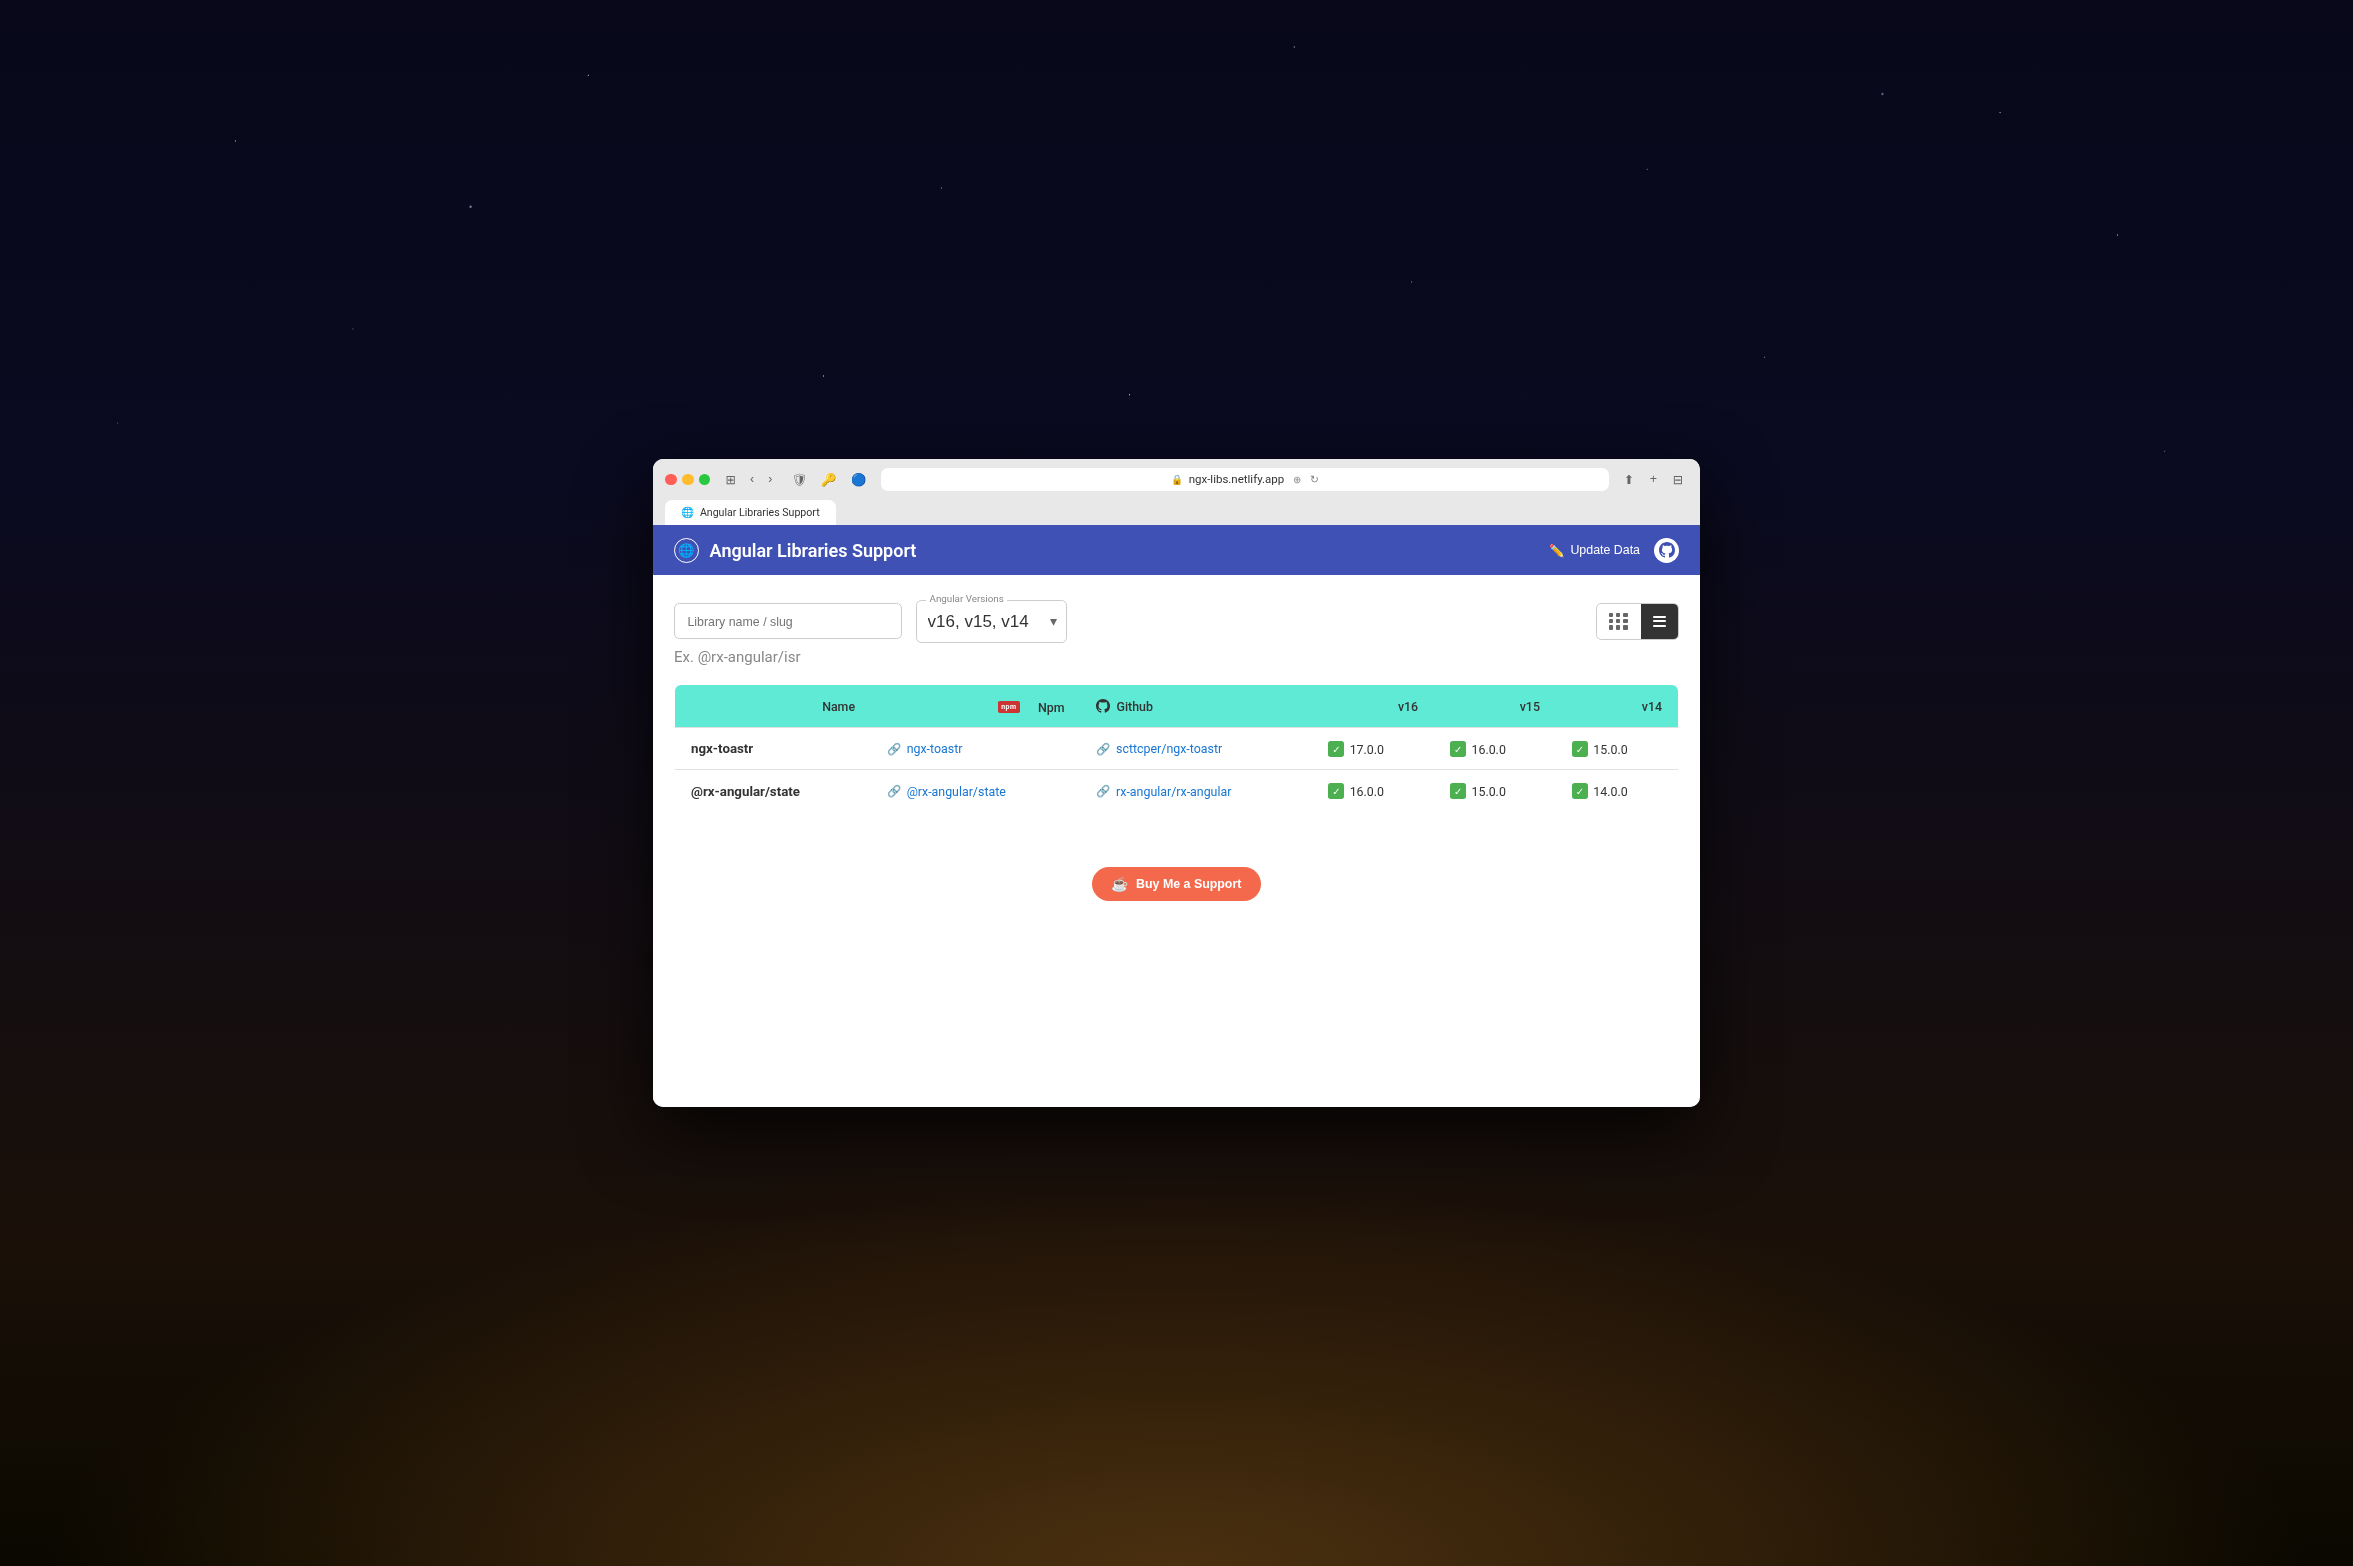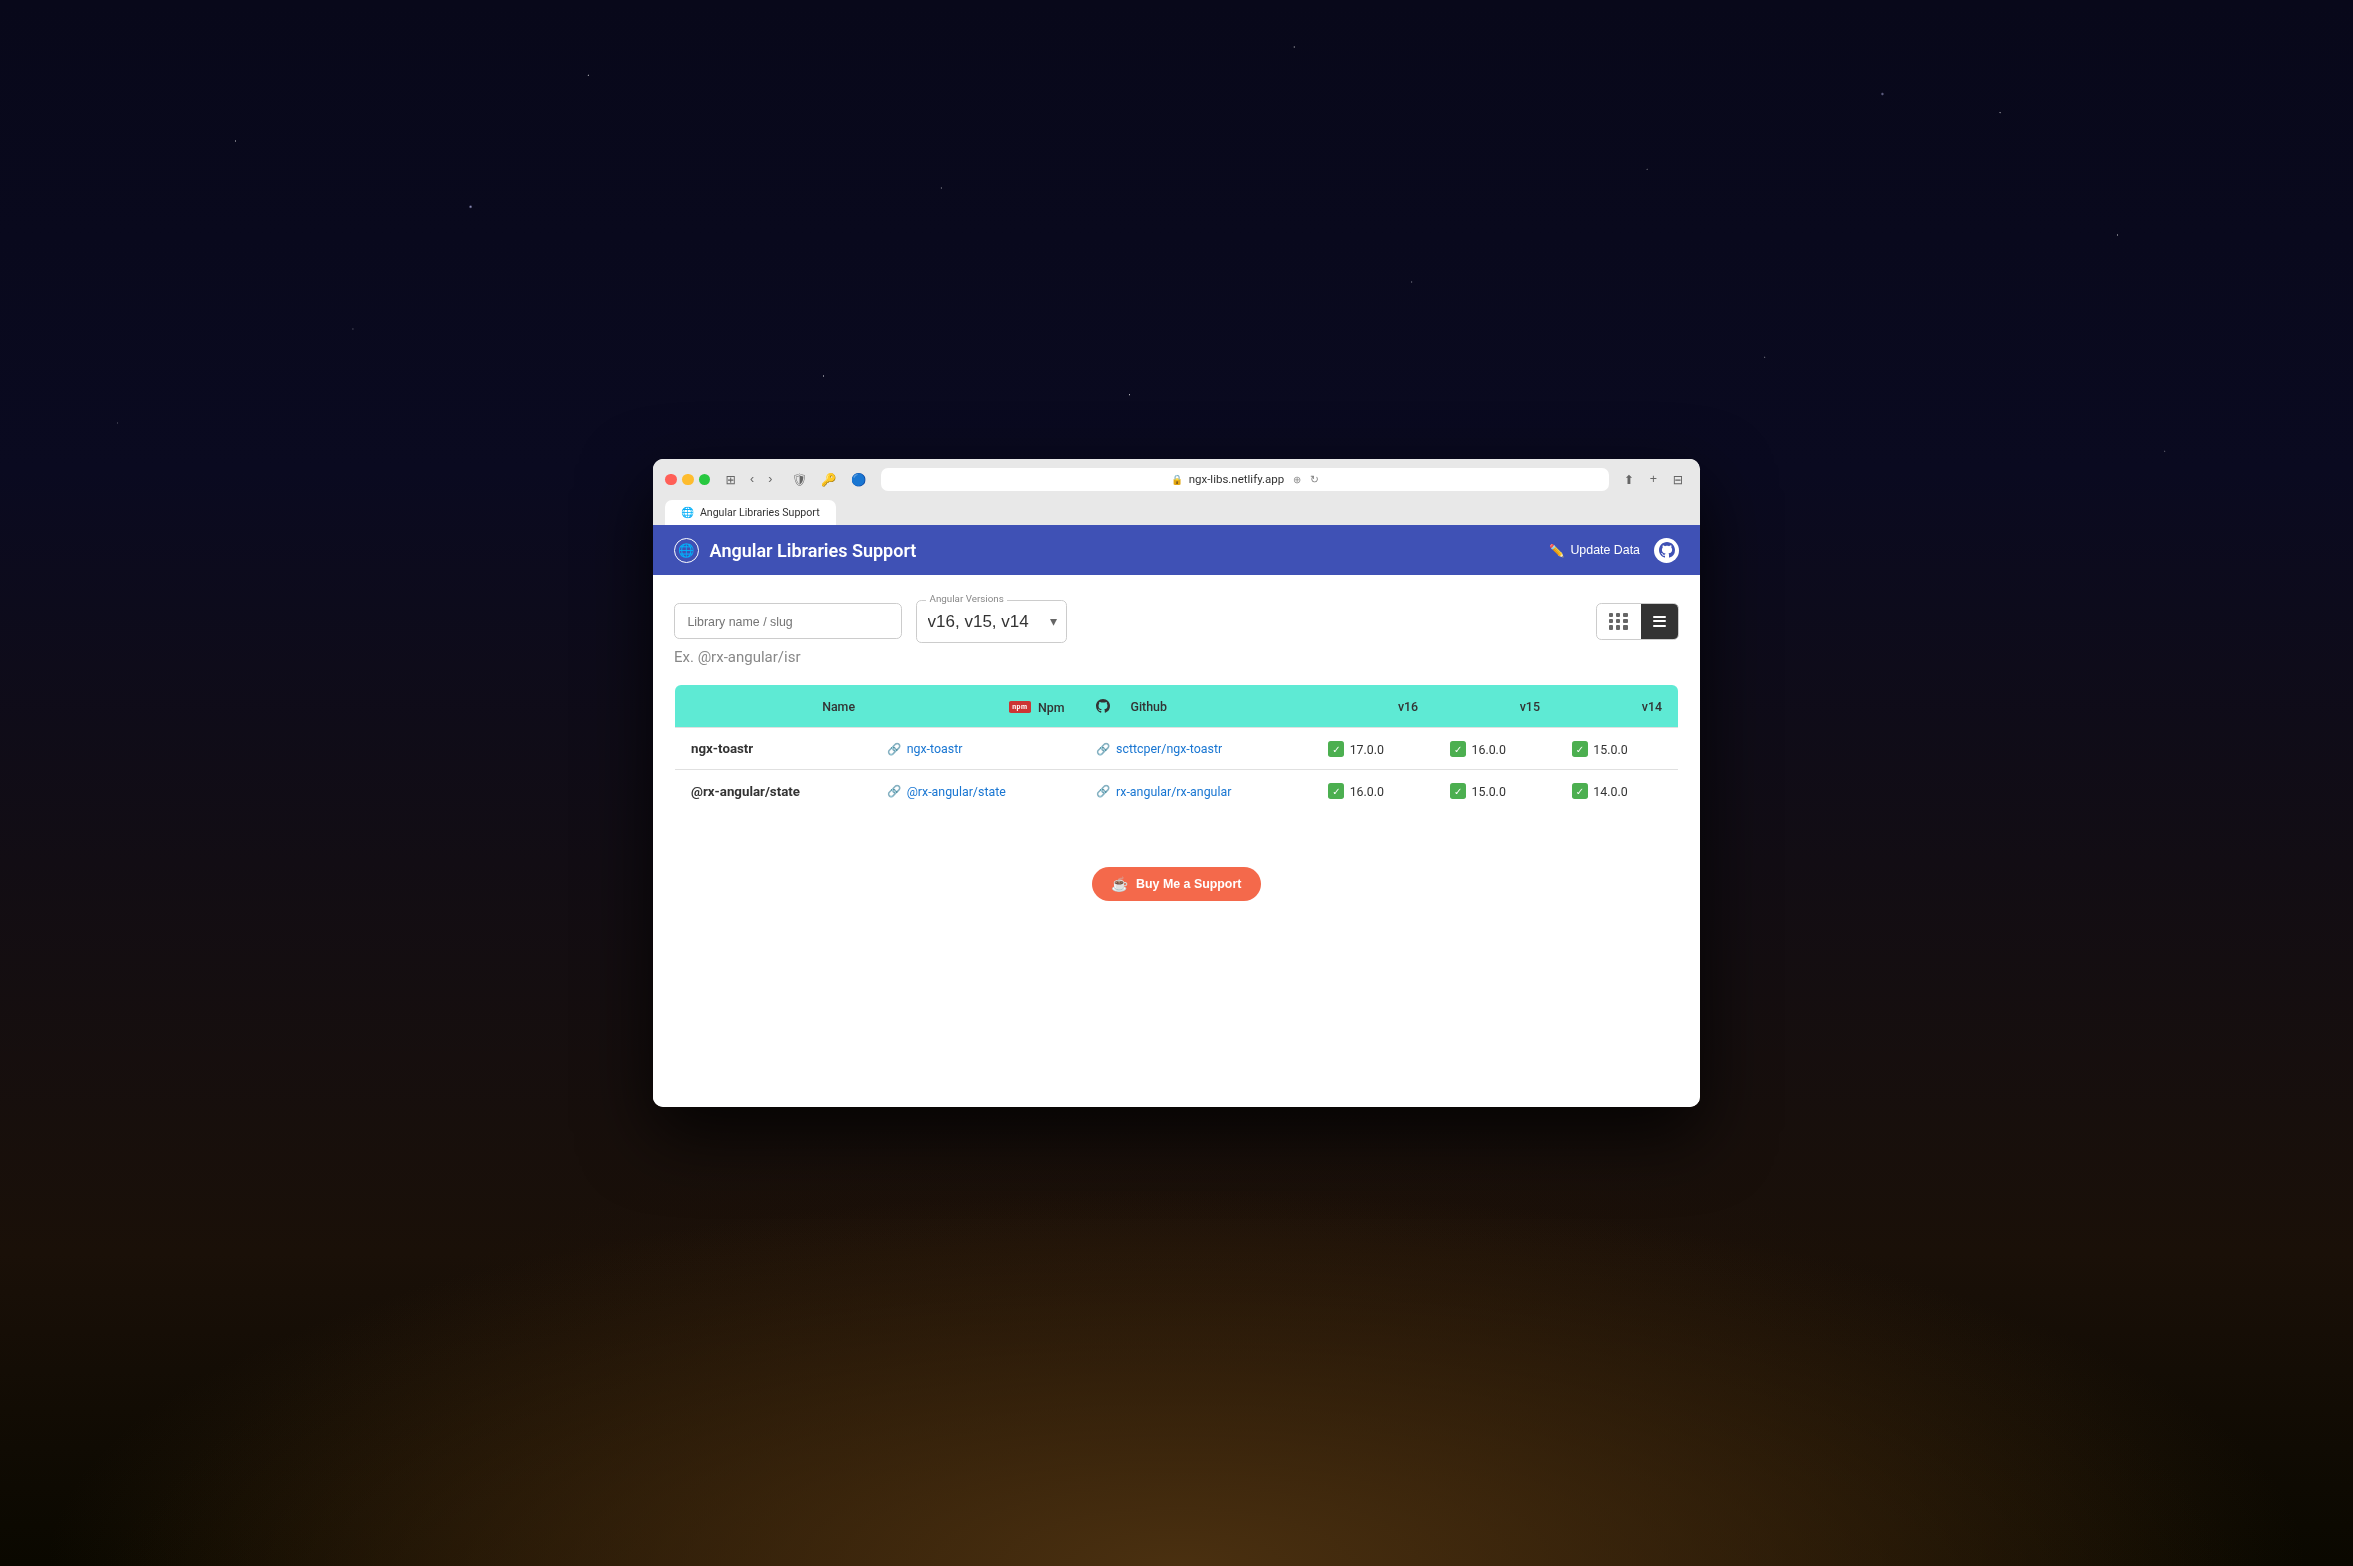--- a/index.html
+++ b/index.html
@@ -333,37 +333,37 @@
       border-bottom: 0.9px solid #e0e0e0;
     }
 
     .data-table tr:last-child td {
       border-bottom: none;
     }
 
     .npm-badge {
       display: inline-flex;
       align-items: center;
-      gap: 7px;
+      gap: 18px;
     }
 
     .npm-icon {
       background: #cc3534;
       color: white;
       font-size: 7px;
       font-weight: bold;
       padding: 1.8px 3.5px;
       border-radius: 1.8px;
       letter-spacing: 0.4px;
     }
 
     .github-th {
       display: flex;
       align-items: center;
-      gap: 20px;
+      gap: 6px;
     }
 
     .link-cell {
       display: flex;
       align-items: center;
       gap: 5.3px;
       color: #1976d2;
       cursor: pointer;
     }
 

